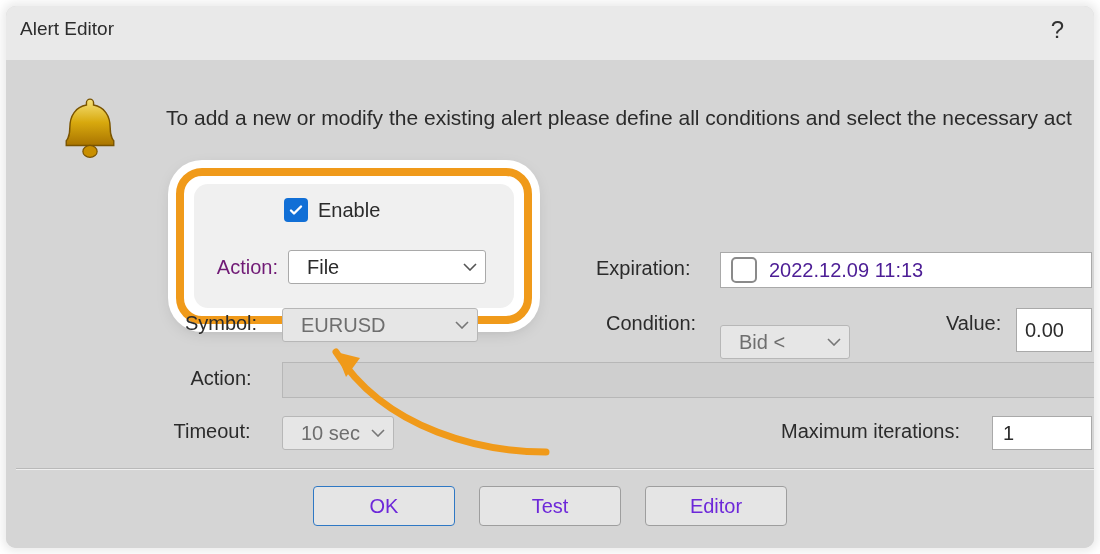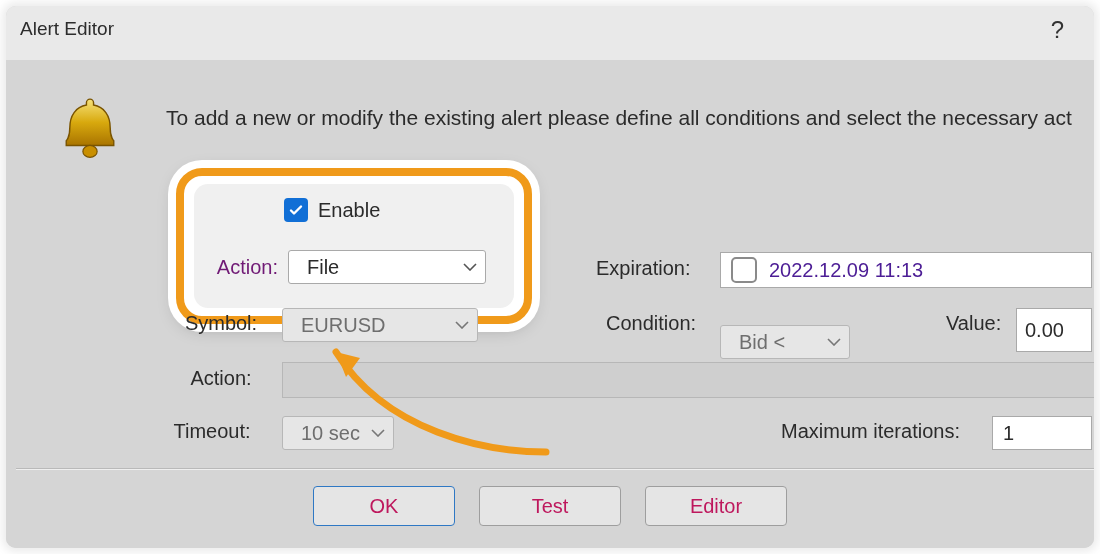--- a/index.html
+++ b/index.html
@@ -216,21 +216,21 @@
     justify-content: center;
     gap: 24px;
   }
   .btn {
     width: 140px; height: 38px;
     border: 1px solid #9e9e9e;
     border-radius: 4px;
     background: #e5e5e5;
     display: flex; align-items: center; justify-content: center;
     font-size: 20px;
-    color: #be185d;
+    color: #6d28d9;
     cursor: pointer;
   }
   .btn-primary {
     border: 1.5px solid #2f78c4;
   }
 
   
   .arrow {
     position: absolute;
     left: 300px; top: 262px;

